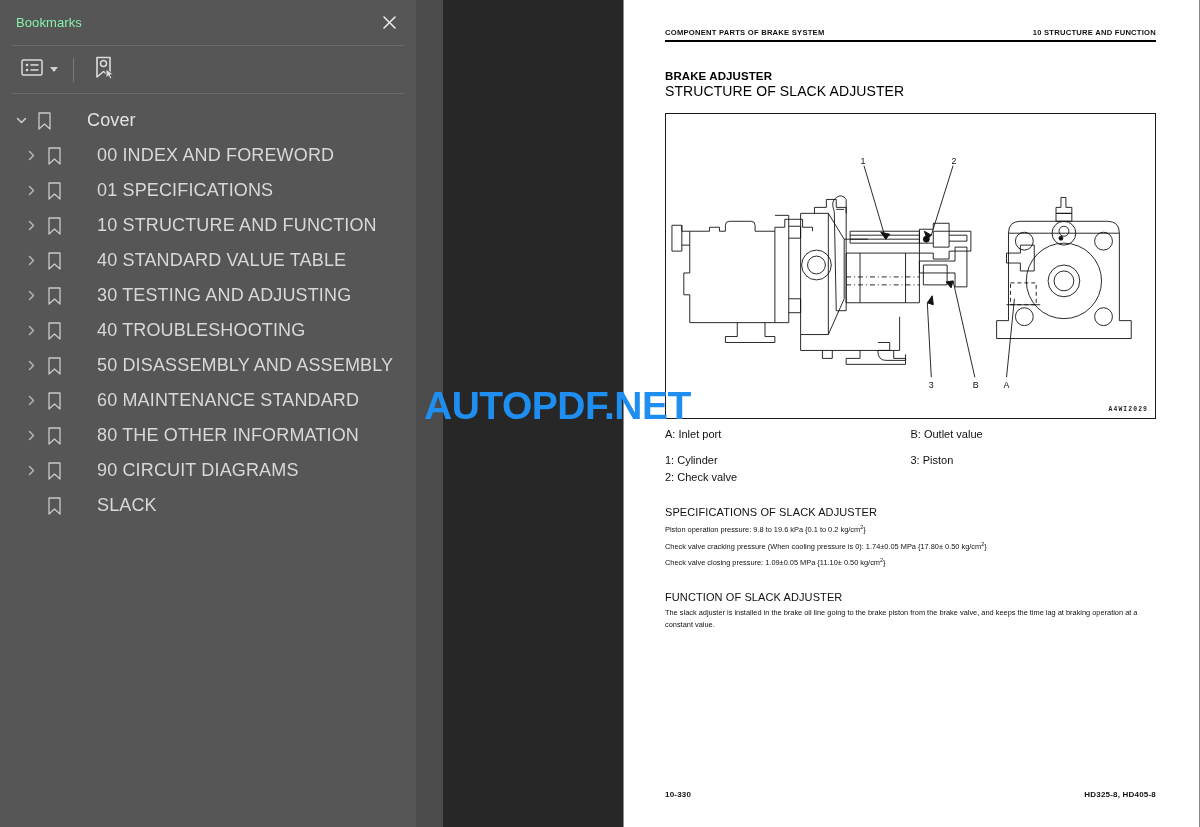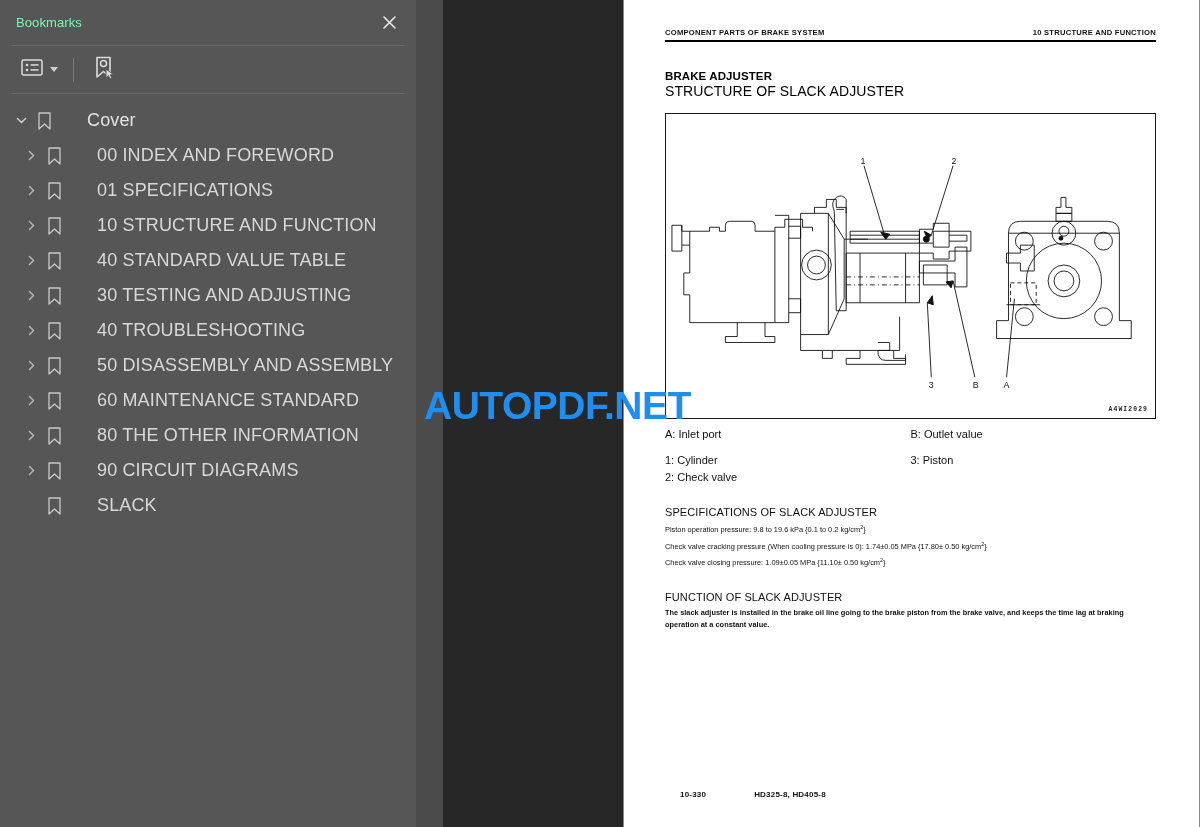--- a/index.html
+++ b/index.html
@@ -159,26 +159,26 @@
 
   .block-head {
     font-size: 11px; margin-top: 20px; margin-bottom: 4px;
     letter-spacing: .1px; color: #111;
   }
   .spec-line {
     font-size: 7.4px; line-height: 2.0; color: #111;
   }
   .spec-line sup { font-size: 5.4px; vertical-align: super; }
   .body-text {
-    font-size: 7.4px; line-height: 1.62; color: #111; font-weight: bold;
+    font-size: 7.4px; line-height: 1.62; color: #111;
   }
 
   .page-foot {
-    position: absolute; left: 56px; right: 43px; bottom: 28px;
-    display: flex; 
+    position: absolute; left: 41px; right: 43px; bottom: 28px;
+    display: flex; justify-content: space-between;
     font-size: 8px; font-weight: bold; letter-spacing: .2px; color: #111; gap: 48px;
   }
 
   
   .watermark {
     position: absolute; left: 424px; top: 384px;
     font-size: 39px; font-weight: bold;
     letter-spacing: -0.5px;
     color: #1f8ef1;
     z-index: 40;

